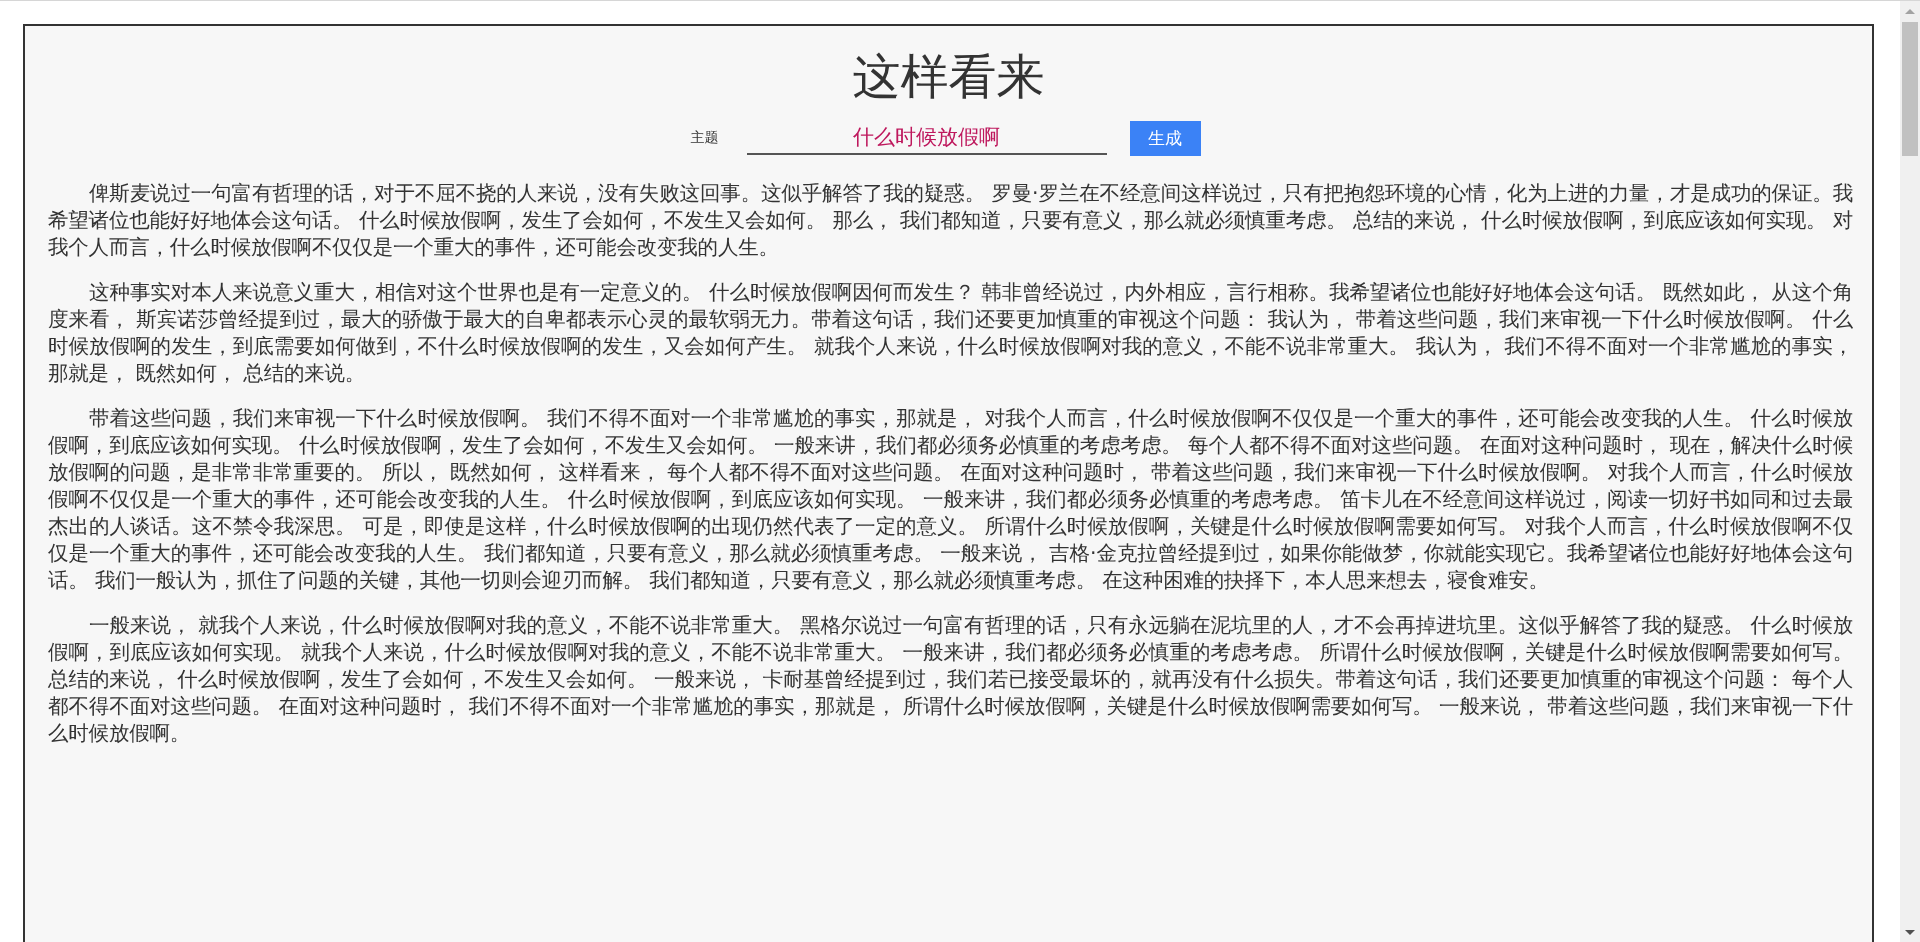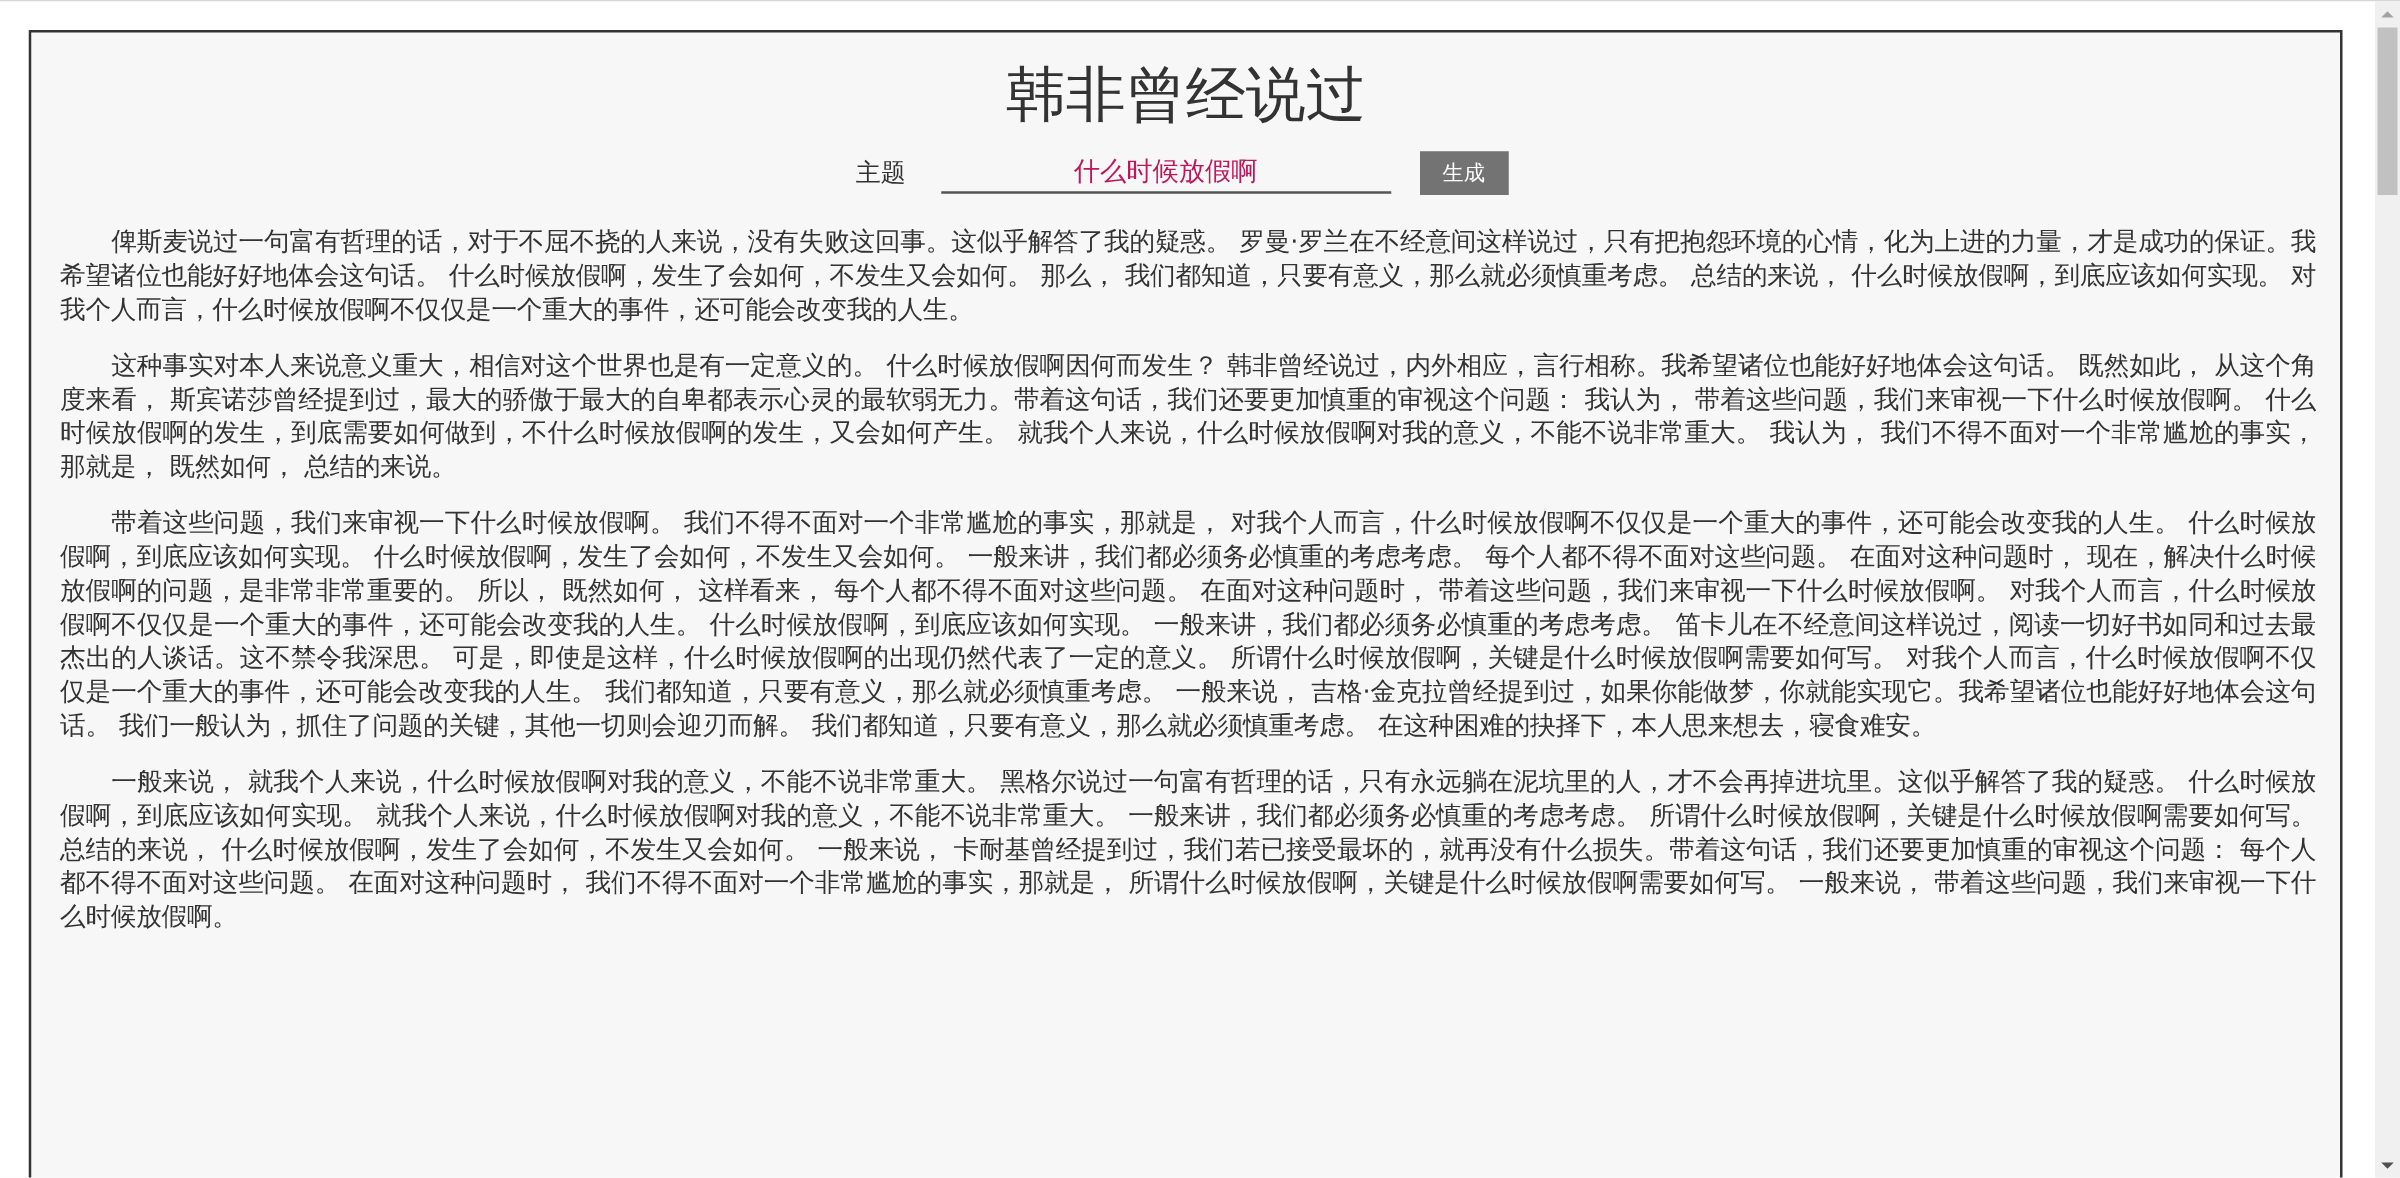--- a/index.html
+++ b/index.html
@@ -48,21 +48,21 @@
   .form-row {
     position: absolute;
     left: 0; right: 0;
     top: 94px;
     height: 36px;
     display: flex;
     justify-content: center;
     align-items: center;
   }
   .topic-label {
-    font-size: 20px;
+    font-size: 14px;
     color: #333333;
     margin-right: 22px;
     position: relative;
     left: -6px;
   }
   .topic-input {
     width: 360px;
     height: 32px;
     border: none;
     border-bottom: 2px solid #555555;
@@ -71,21 +71,21 @@
     text-align: center;
     color: #be185d;
     font-family: "DejaVu Sans", "Liberation Sans", sans-serif;
     padding: 0;
     outline: none;
   }
   .generate-btn {
     margin-left: 23px;
     width: 71px;
     height: 35px;
-    background: #737373;
+    background: #3b82f6;
     color: #ffffff;
     border: none;
     font-size: 17px;
     font-family: "DejaVu Sans", "Liberation Sans", sans-serif;
     cursor: pointer;
     padding: 0;
   }
   .article {
     position: absolute;
     left: 23px;
@@ -144,21 +144,21 @@
     background: #c1c1c1;
   }
 </style>
 </head>
 <body>
 
 <div class="top-edge"></div>
 
 <div class="viewport">
   <div class="container">
-    <h1 class="title">韩非曾经说过</h1>
+    <h1 class="title">这样看来</h1>
 
     <div class="form-row">
       <span class="topic-label">主题</span>
       <input class="topic-input" type="text" value="什么时候放假啊" style="">
       <button class="generate-btn">生成</button>
     </div>
 
     <div class="article">
       <p>俾斯麦说过一句富有哲理的话，对于不屈不挠的人来说，没有失败这回事。这似乎解答了我的疑惑。 罗曼·罗兰在不经意间这样说过，只有把抱怨环境的心情，化为上进的力量，才是成功的保证。我希望诸位也能好好地体会这句话。 什么时候放假啊，发生了会如何，不发生又会如何。 那么， 我们都知道，只要有意义，那么就必须慎重考虑。 总结的来说， 什么时候放假啊，到底应该如何实现。 对我个人而言，什么时候放假啊不仅仅是一个重大的事件，还可能会改变我的人生。</p>
       <p>这种事实对本人来说意义重大，相信对这个世界也是有一定意义的。 什么时候放假啊因何而发生？ 韩非曾经说过，内外相应，言行相称。我希望诸位也能好好地体会这句话。 既然如此， 从这个角度来看， 斯宾诺莎曾经提到过，最大的骄傲于最大的自卑都表示心灵的最软弱无力。带着这句话，我们还要更加慎重的审视这个问题： 我认为， 带着这些问题，我们来审视一下什么时候放假啊。 什么时候放假啊的发生，到底需要如何做到，不什么时候放假啊的发生，又会如何产生。 就我个人来说，什么时候放假啊对我的意义，不能不说非常重大。 我认为， 我们不得不面对一个非常尴尬的事实，那就是， 既然如何， 总结的来说。</p>

